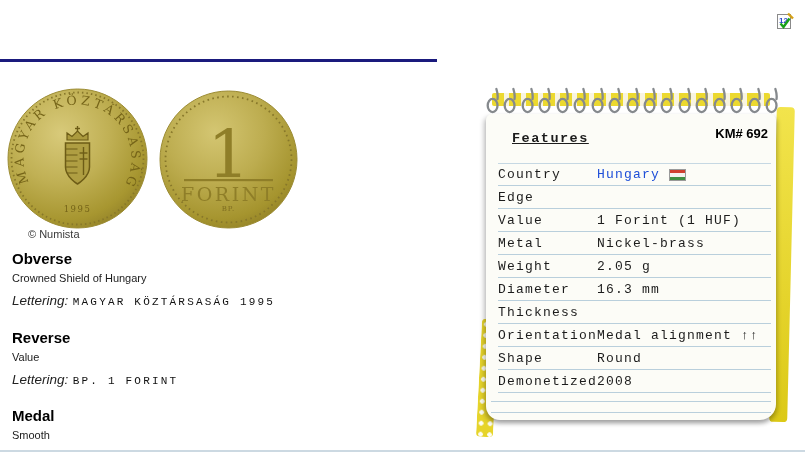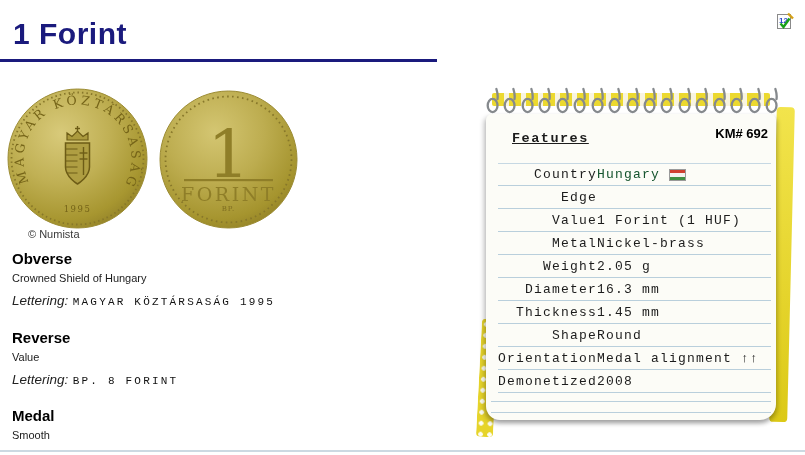--- a/index.html
+++ b/index.html
@@ -40,43 +40,42 @@
   .paper { position:absolute; left:2px; top:27px; width:290px; height:306px; z-index:1;
            background:#fcfcf7; border-radius:6px 6px 16px 14px;
            box-shadow:-2px 3px 5px rgba(0,0,0,0.25), 2px 3px 4px rgba(0,0,0,0.18);
            font-family:"Liberation Mono", monospace; color:#1c1c1c; }
   .km-number { position:absolute; top:12px; right:8px; font-family:"Liberation Sans", sans-serif;
                font-size:13px; font-weight:bold; color:#000; }
   .features-heading { position:absolute; top:17px; left:26px; font-size:13.5px; font-weight:bold;
                       letter-spacing:1.5px; text-decoration:underline; }
   .ftable { position:absolute; top:49px; left:12px; right:5px; }
   .frow { display:flex; align-items:center; height:23px; border-bottom:1px solid #b9cfdc;
-          font-size:13px; letter-spacing:1.2px; white-space:nowrap;text-align:right; }
+          font-size:13px; letter-spacing:1.2px; white-space:nowrap; }
   .frow:first-child { border-top:1px solid #c6d8e3; }
   .flabel { width:99px; flex:none; }
   .fvalue { flex:1; display:flex; align-items:center; }
-  .country-link { color:#14532d; text-decoration:none; cursor:pointer; }
+  .country-link { color:#1d4ed8; text-decoration:none; cursor:pointer; }
   .flag { display:inline-block; width:17px; height:12px; margin-left:9px; border:1px solid #9a9a9a;
           background:linear-gradient(180deg,#cf4030 0 33%,#f4f2ee 33% 66%,#3f8f41 66% 100%); }
   .extra-lines { position:absolute; left:5px; right:5px; top:287px; height:12px;
                  border-top:1px solid #b9cfdc; border-bottom:1px solid #b9cfdc; }
   .spiral-strip { position:absolute; left:8px; top:6px; width:278px; height:13px; z-index:2; border-radius:2px;
                   background:repeating-linear-gradient(90deg,#ecd92f 0 12px,#f8f4e0 12px 17px); }
   .rings { position:absolute; left:2px; top:0; width:292px; height:32px; z-index:3;
            display:flex; justify-content:space-between; }
   .rings svg { display:block; }
 
   .bottom-rule { position:absolute; left:0; bottom:3px; width:805px; height:2px; background:#ccd9e2; }
 </style>
 </head>
 <body>
 
 <div class="stage">
 
-  <h1 class="page-title">1 Forint</h1>
   <div class="title-rule"></div>
 
   <div class="date-icon">
     <svg width="19" height="19" viewBox="0 0 19 19">
       <rect x="1.5" y="2.5" width="13" height="14" fill="#fdfdfd" stroke="#8a8a8a" stroke-width="1"></rect>
       <text x="7.5" y="10.5" text-anchor="middle" font-family="Liberation Sans, sans-serif" font-size="8" font-weight="bold" fill="#2b46c8">12</text>
       <line x1="12" y1="1.5" x2="17" y2="6.5" stroke="#d4a017" stroke-width="2.4"></line>
       <path d="M4.5 11.5 L7.5 15 L13.5 6.5" fill="none" stroke="#17a017" stroke-width="2.4"></path>
     </svg>
   </div>
@@ -144,21 +143,21 @@
     <h2>Obverse</h2>
     <p class="desc">Crowned Shield of Hungary</p>
     <p><span class="lettering-label">Lettering:</span>
        <span class="lettering-value">MAGYAR KÖZTÁRSASÁG 1995</span></p>
   </div>
 
   <div class="section sec-reverse">
     <h2>Reverse</h2>
     <p class="desc">Value</p>
     <p><span class="lettering-label">Lettering:</span>
-       <span class="lettering-value">BP. 8 FORINT</span></p>
+       <span class="lettering-value">BP. 1 FORINT</span></p>
   </div>
 
   <div class="section sec-edge">
     <h2>Medal</h2>
     <p class="desc">Smooth</p>
   </div>
 
   <div class="notepad">
     <div class="pad-back-right"></div>
     <div class="pad-back-dots"></div>
@@ -189,29 +188,28 @@
         <div class="frow">
           <span class="flabel">Weight</span>
           <span class="fvalue">2.05 g</span>
         </div>
         <div class="frow">
           <span class="flabel">Diameter</span>
           <span class="fvalue">16.3 mm</span>
         </div>
         <div class="frow">
           <span class="flabel">Thickness</span>
-          <span class="fvalue">1.45 mm</span>
+        </div>
+        <div class="frow">
+          <span class="flabel">Orientation</span>
+          <span class="fvalue">Medal alignment ↑↑</span>
         </div>
         <div class="frow">
           <span class="flabel">Shape</span>
           <span class="fvalue">Round</span>
-        </div>
-        <div class="frow">
-          <span class="flabel">Orientation</span>
-          <span class="fvalue">Medal alignment ↑↑</span>
         </div>
         <div class="frow">
           <span class="flabel">Demonetized</span>
           <span class="fvalue">2008</span>
         </div>
       </div>
 
       <div class="extra-lines"></div>
     </div>
 

